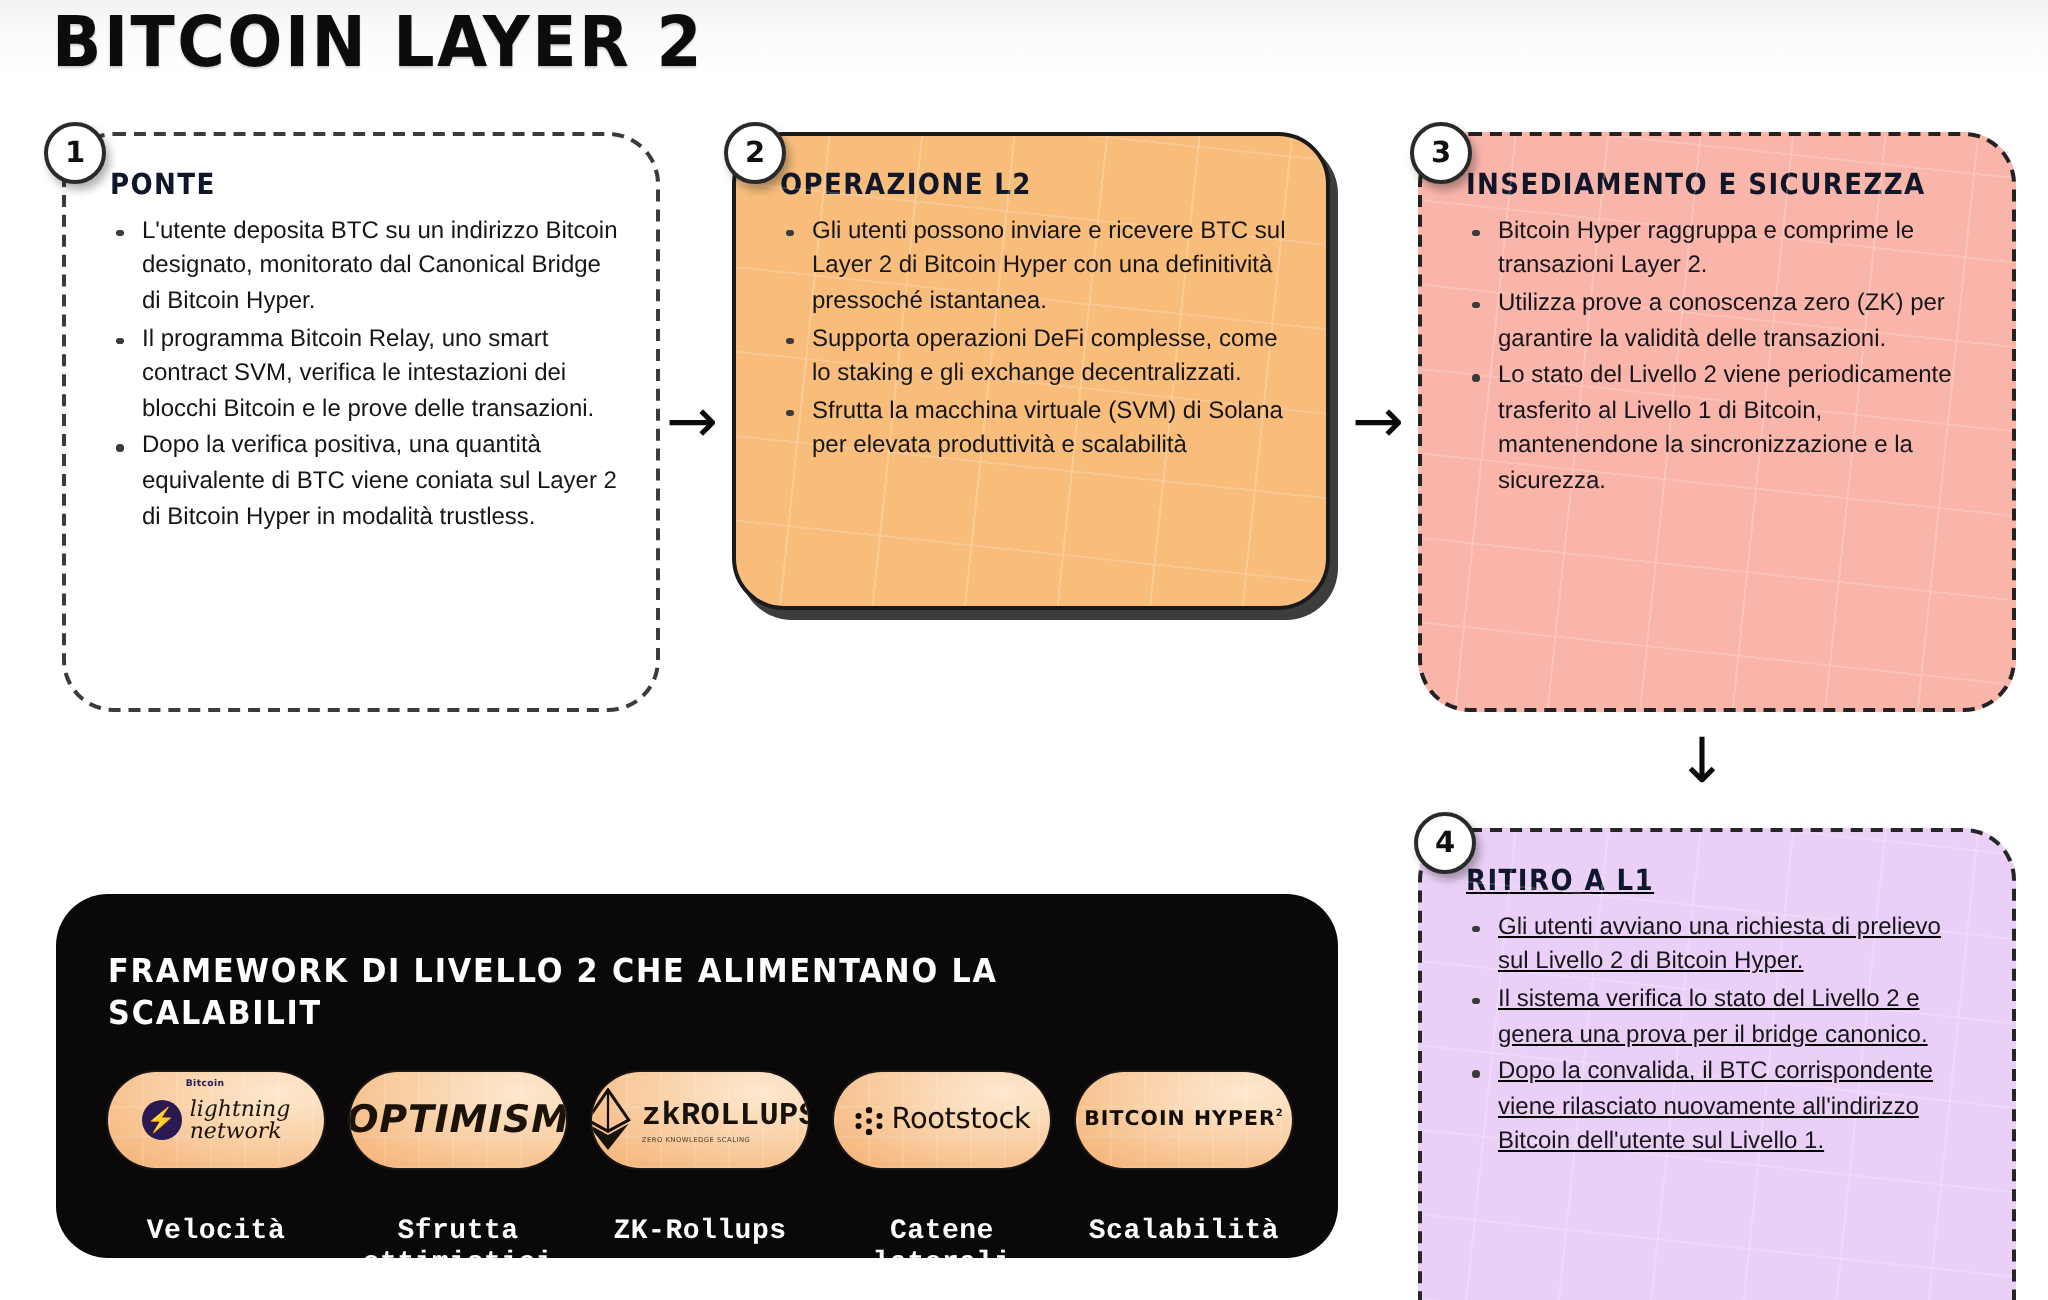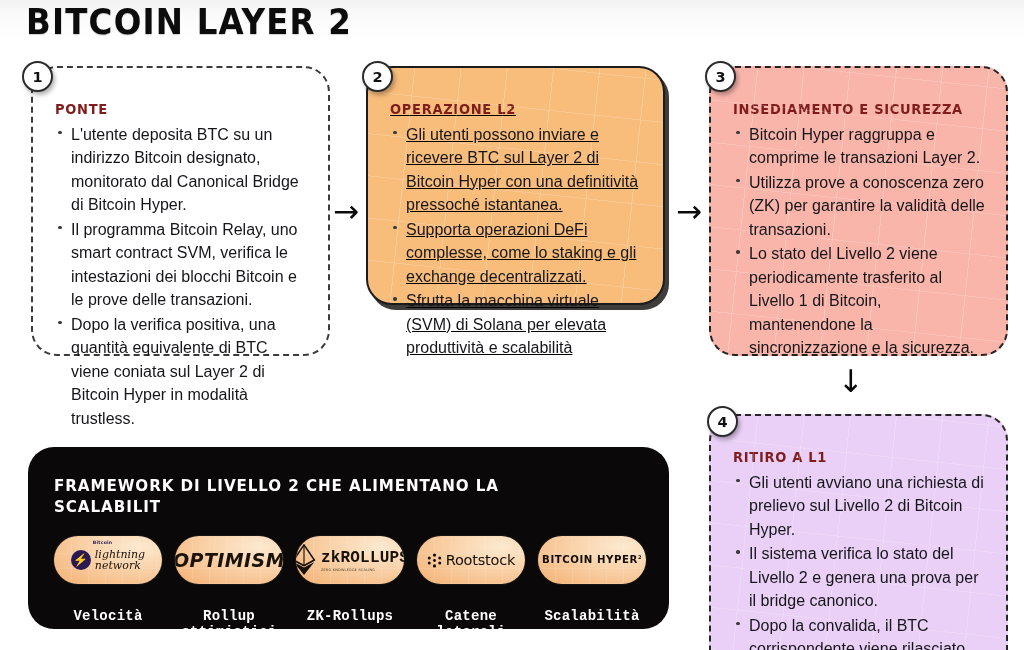--- a/index.html
+++ b/index.html
@@ -34,32 +34,31 @@
   
   .card {
     position: absolute;
     border-radius: 26px;
     padding: 17px 18px 12px 22px;
   }
   .card .c-title {
     font-size: 14.5px;
     font-weight: 700;
     letter-spacing: 0.7px;
-    color: #7f1d1d;
+    color: #0f172a;
     font-family: "DejaVu Sans", sans-serif;
     font-stretch: condensed;
     line-height: 1.22;
     margin-bottom: 4px;
     text-transform: uppercase;
-    margin-top: 16px;
   }
   .card ul { list-style: none; }
   .card li {
     position: relative;
-    font-size: 16px;
+    font-size: 12px;
     line-height: 1.47;
     color: #16161a;
     padding-left: 16px;
     margin-bottom: 1px;
   }
   .card li::before {
     content: "";
     position: absolute;
     left: 3px; top: 8px;
     width: 3.5px; height: 3.5px;
@@ -83,35 +82,34 @@
     left: 31px; top: 66px; width: 299px; height: 290px;
     background: #ffffff;
     border: 2.2px dashed #3b3b3b;
   }
   
   #card2 {
     left: 366px; top: 66px; width: 299px; height: 239px;
     background: #f8bd7b;
     border: 2.6px solid #1b1b1b;
     box-shadow: 4px 5px 0 rgba(20,18,16,0.82);
-    text-decoration: underline;
   }
   
   #card3 {
     left: 709px; top: 66px; width: 299px; height: 290px;
     background: #fab5ab;
     border: 2.2px dashed #222;
   }
   
   #card4 {
     left: 709px; top: 414px; width: 299px; height: 236px;
     background: #ead0f7;
     border: 2.2px dashed #262626;
     border-bottom: none;
-    border-bottom-left-radius: 0; border-bottom-right-radius: 0;
+    border-bottom-left-radius: 0; border-bottom-right-radius: 0; text-decoration: underline;
   }
 
   
   .badge {
     position: absolute;
     width: 31px; height: 31px;
     border-radius: 50%;
     background: #ffffff;
     border: 2.3px solid #2a2a2a;
     display: flex; align-items: center; justify-content: center;
@@ -266,21 +264,21 @@
     </ul>
   </div>
   <div class="badge" id="badge3">3</div>
 
   <div class="card" id="card4">
     <div class="grid-tex"></div>
     <div class="c-title">RITIRO A L1</div>
     <ul>
       <li>Gli utenti avviano una richiesta di prelievo sul Livello 2 di Bitcoin Hyper.</li>
       <li>Il sistema verifica lo stato del Livello 2 e genera una prova per il bridge canonico.</li>
-      <li>Dopo la convalida, il BTC corrispondente viene rilasciato nuovamente all'indirizzo Bitcoin dell'utente sul Livello 5.</li>
+      <li>Dopo la convalida, il BTC corrispondente viene rilasciato nuovamente all'indirizzo Bitcoin dell'utente sul Livello 1.</li>
     </ul>
   </div>
   <div class="badge" id="badge4">4</div>
 
   <div class="arrow" id="arrow-1-2">→</div>
   <div class="arrow" id="arrow-2-3">→</div>
   <div class="arrow" id="arrow-3-4">↓</div>
 
   <div id="framework">
     <div class="fw-title">FRAMEWORK DI LIVELLO 2 CHE ALIMENTANO LA SCALABILIT</div>
@@ -300,21 +298,21 @@
           </div>
         </div>
         <div class="fw-cap">Velocità</div>
       </div>
 
       <div class="fw-item">
         <div class="pill">
           <div class="pill-tex"></div>
           <div class="opt-text">OPTIMISM</div>
         </div>
-        <div class="fw-cap">Rollup ottimistici</div>
+        <div class="fw-cap">Sfrutta ottimistici</div>
       </div>
 
       <div class="fw-item">
         <div class="pill">
           <div class="pill-tex"></div>
           <div class="zk-wrap">
             <svg width="26" height="32" viewBox="0 0 26 34">
               <path d="M13 1 L24 17 L13 23 L2 17 Z" fill="none" stroke="#15100a" stroke-width="1.6"></path>
               <path d="M13 1 L13 23" stroke="#15100a" stroke-width="1.2"></path>
               <path d="M2 17 L13 23 L24 17" fill="none" stroke="#15100a" stroke-width="1.2"></path>

